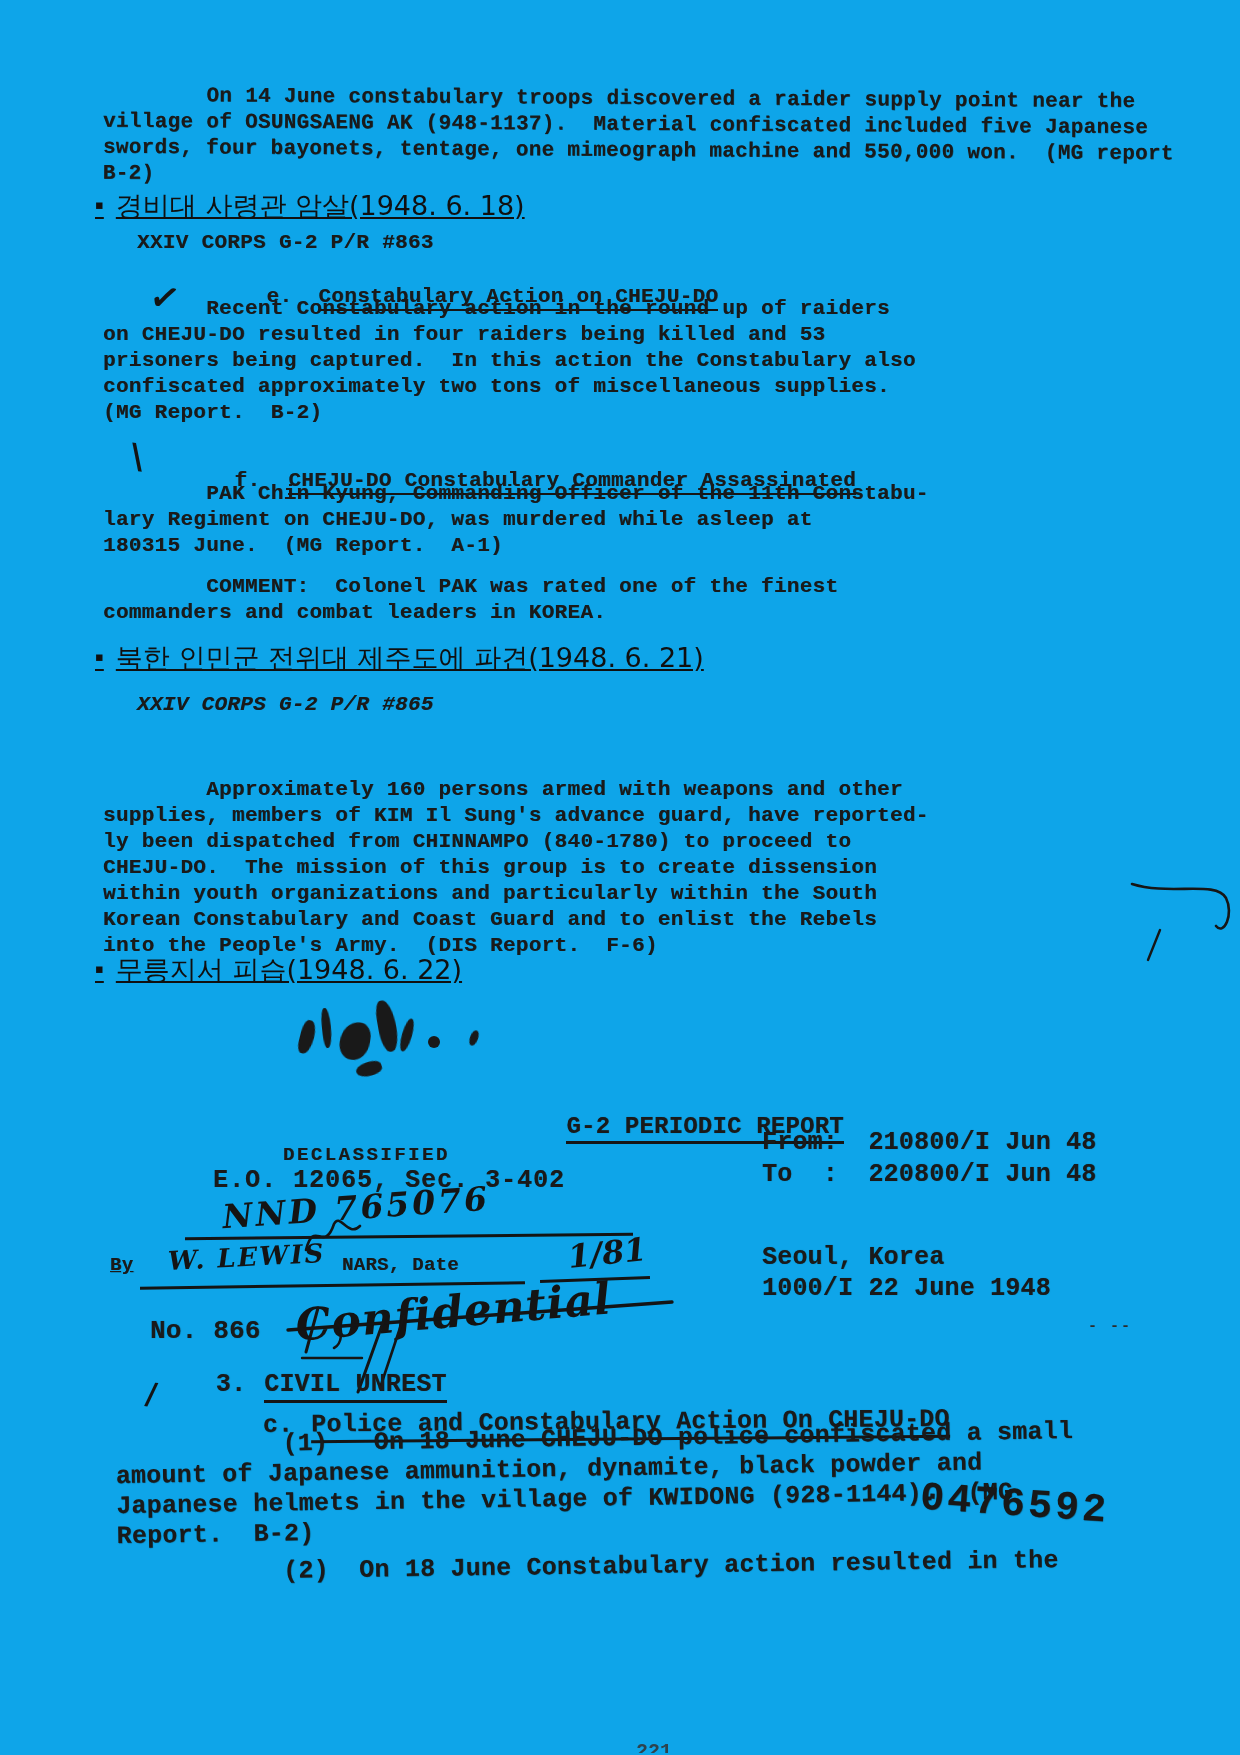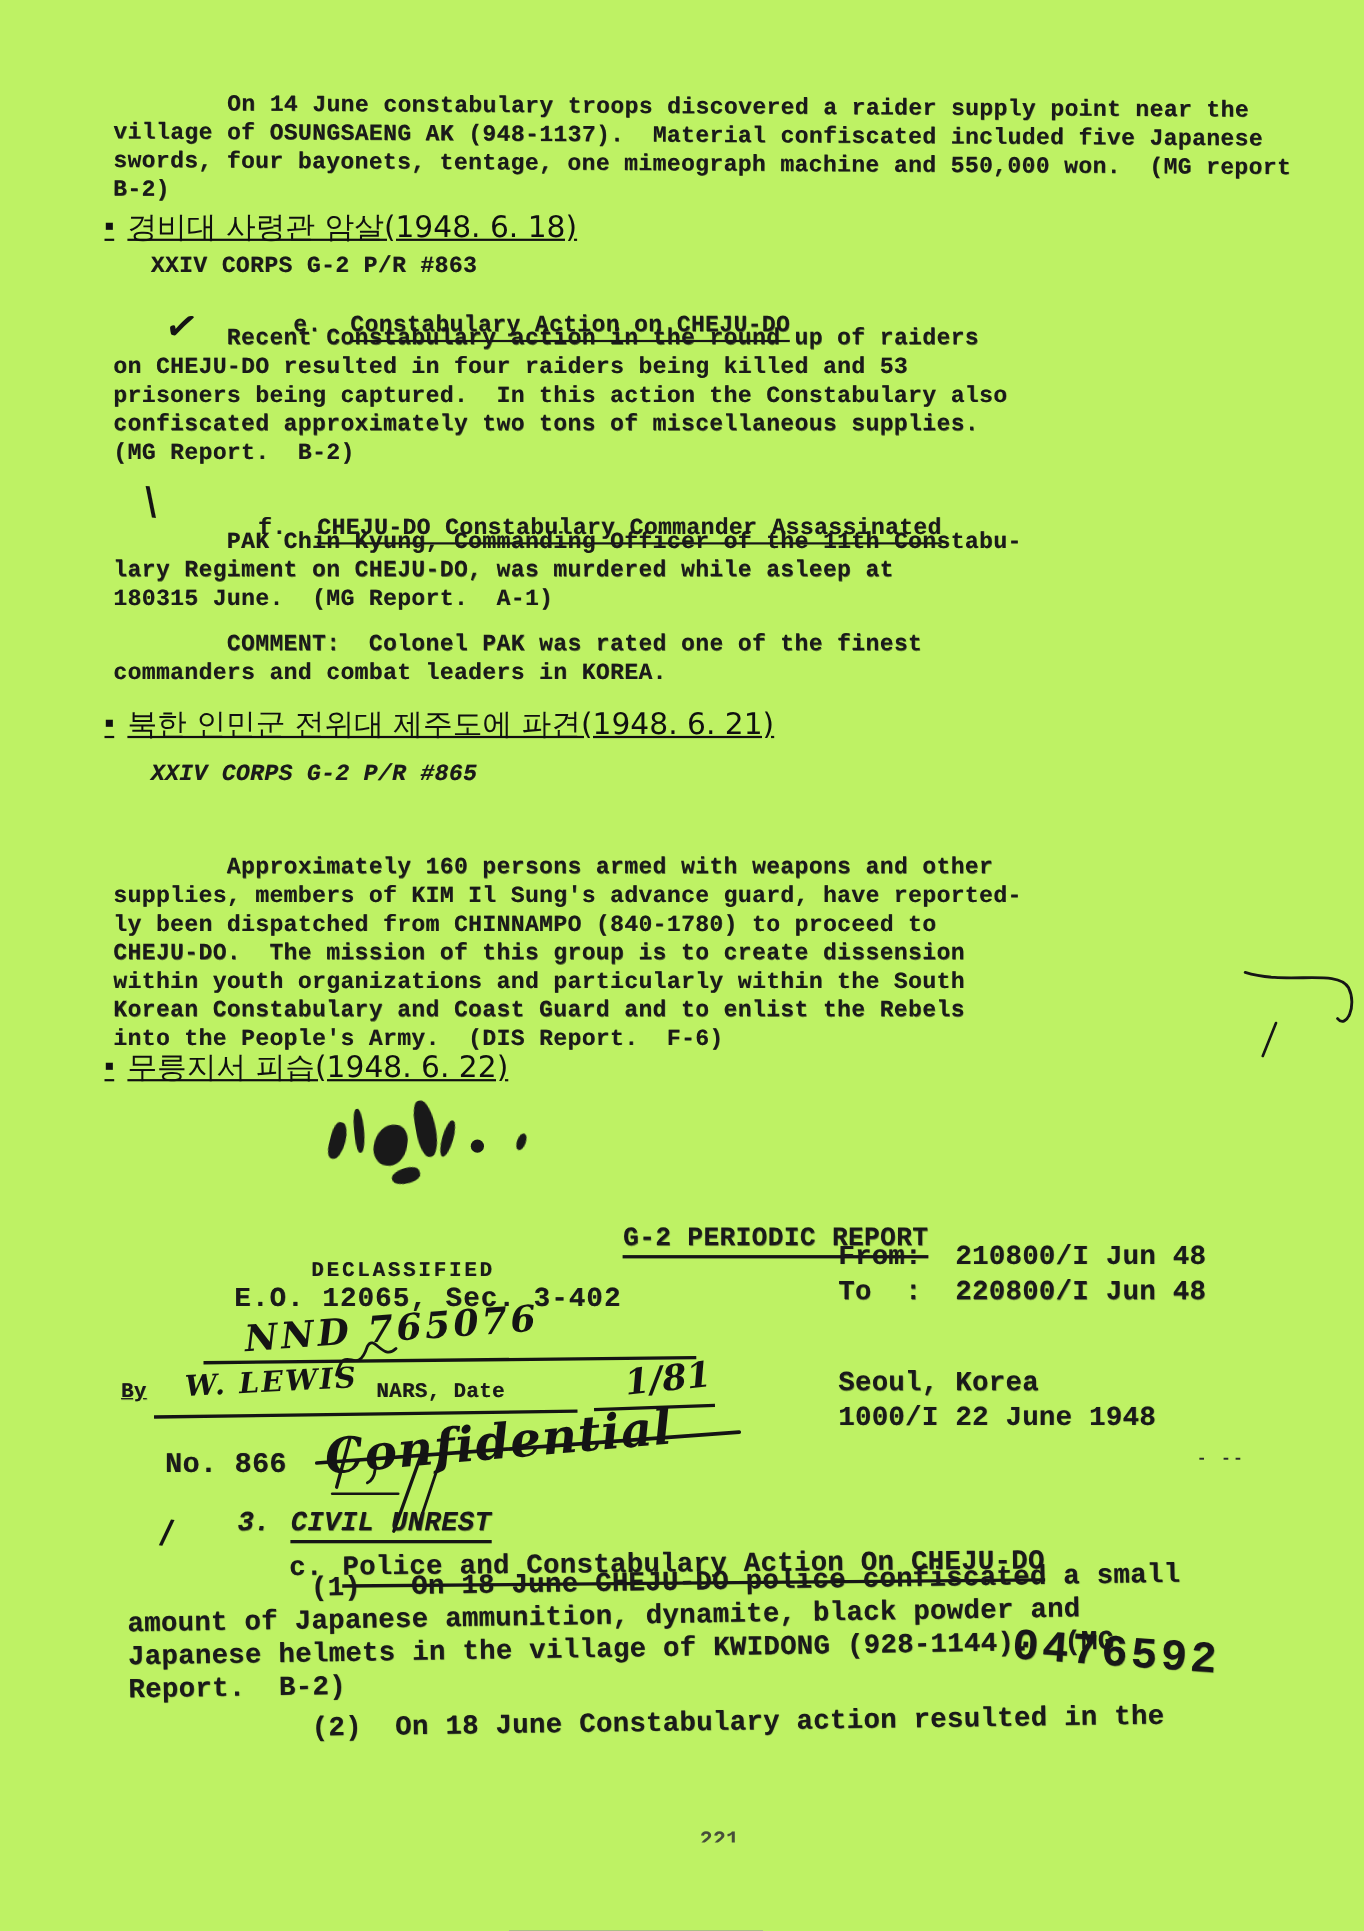--- a/index.html
+++ b/index.html
@@ -1,19 +1,19 @@
 <!DOCTYPE html>
 <html><head>
 <meta charset="utf-8">
 <style>
   * { margin:0; padding:0; box-sizing:border-box; }
   html,body { background:#9a9a9a; }
   .page {
     position:relative; width:1240px; height:1755px; margin:0 auto;
-    background:#bef264; overflow:hidden;
+    background:#0ea5e9; overflow:hidden;
     font-family:"Liberation Mono", monospace; color:#1a1a1a;
   }
   
   .tw {
     position:absolute; font-weight:700; font-size:21px; line-height:26px;
     letter-spacing:0.3px; white-space:pre-wrap;
     text-shadow:0.4px 0.4px 0.6px rgba(15,15,15,0.55);
   }
   
   .twb {
@@ -154,33 +154,33 @@
   <div class="twb" style="left:150px; top:1316px; font-size:26px;">No. 866</div>
   <svg class="svgmark" style="left:300px; top:1300px;" width="130" height="100" viewBox="0 0 130 100">
     <path d="M18,8 L6,52" fill="none" stroke="#151515" stroke-width="3" stroke-linecap="round"></path>
     <path d="M36,22 C44,28 42,44 34,48" fill="none" stroke="#151515" stroke-width="2.6" stroke-linecap="round"></path>
     <path d="M86,14 L58,92" fill="none" stroke="#151515" stroke-width="3" stroke-linecap="round"></path>
     <path d="M104,16 L80,88" fill="none" stroke="#151515" stroke-width="2.6" stroke-linecap="round"></path>
     <path d="M2,58 L62,58" fill="none" stroke="#151515" stroke-width="2.4" stroke-linecap="round"></path>
   </svg>
   <div class="marginmarks" style="left:1088px; top:1318px;">- --</div>
 
-  <div class="twb" style="left:155px; top:1340px;font-style:italic;">
+  <div class="twb" style="left:155px; top:1340px;">
     <span>3.</span><span class="sp" style="width:18px;"></span><span class="hd3">CIVIL UNREST</span>
   </div>
 
   <div class="hand" style="left:146px; top:1376px; font-size:30px; transform:rotate(8deg); font-style:normal;">/</div>
   <div class="twb" style="left:202px; top:1378px; transform:rotate(-0.5deg);">
     <span>c.</span><span class="sp" style="width:18px;"></span><span class="hd3">Police and Constabulary Action On CHEJU-DO</span>
   </div>
 
   <div class="twb" style="left:116px; top:1424px; width:1020px; transform:rotate(-0.9deg);">           (1)   On 18 June CHEJU-DO police confiscated a small
 amount of Japanese ammunition, dynamite, black powder and
 Japanese helmets in the village of KWIDONG (928-1144).  (MG
 Report.  B-2)</div>
 
   <div class="serial" style="left:920px; top:1482px;">0476592</div>
 
   <div class="twb" style="left:116px; top:1552px; width:1020px; transform:rotate(-0.8deg);">           (2)  On 18 June Constabulary action resulted in the</div>
 
-  <div class="pagenum" style="left:636px; top:1662px; width:60px;">221</div>
+  <div class="pagenum" style="left:636px; top:1740px; width:60px;">221</div>
 
 </div>
 
 </body></html>

